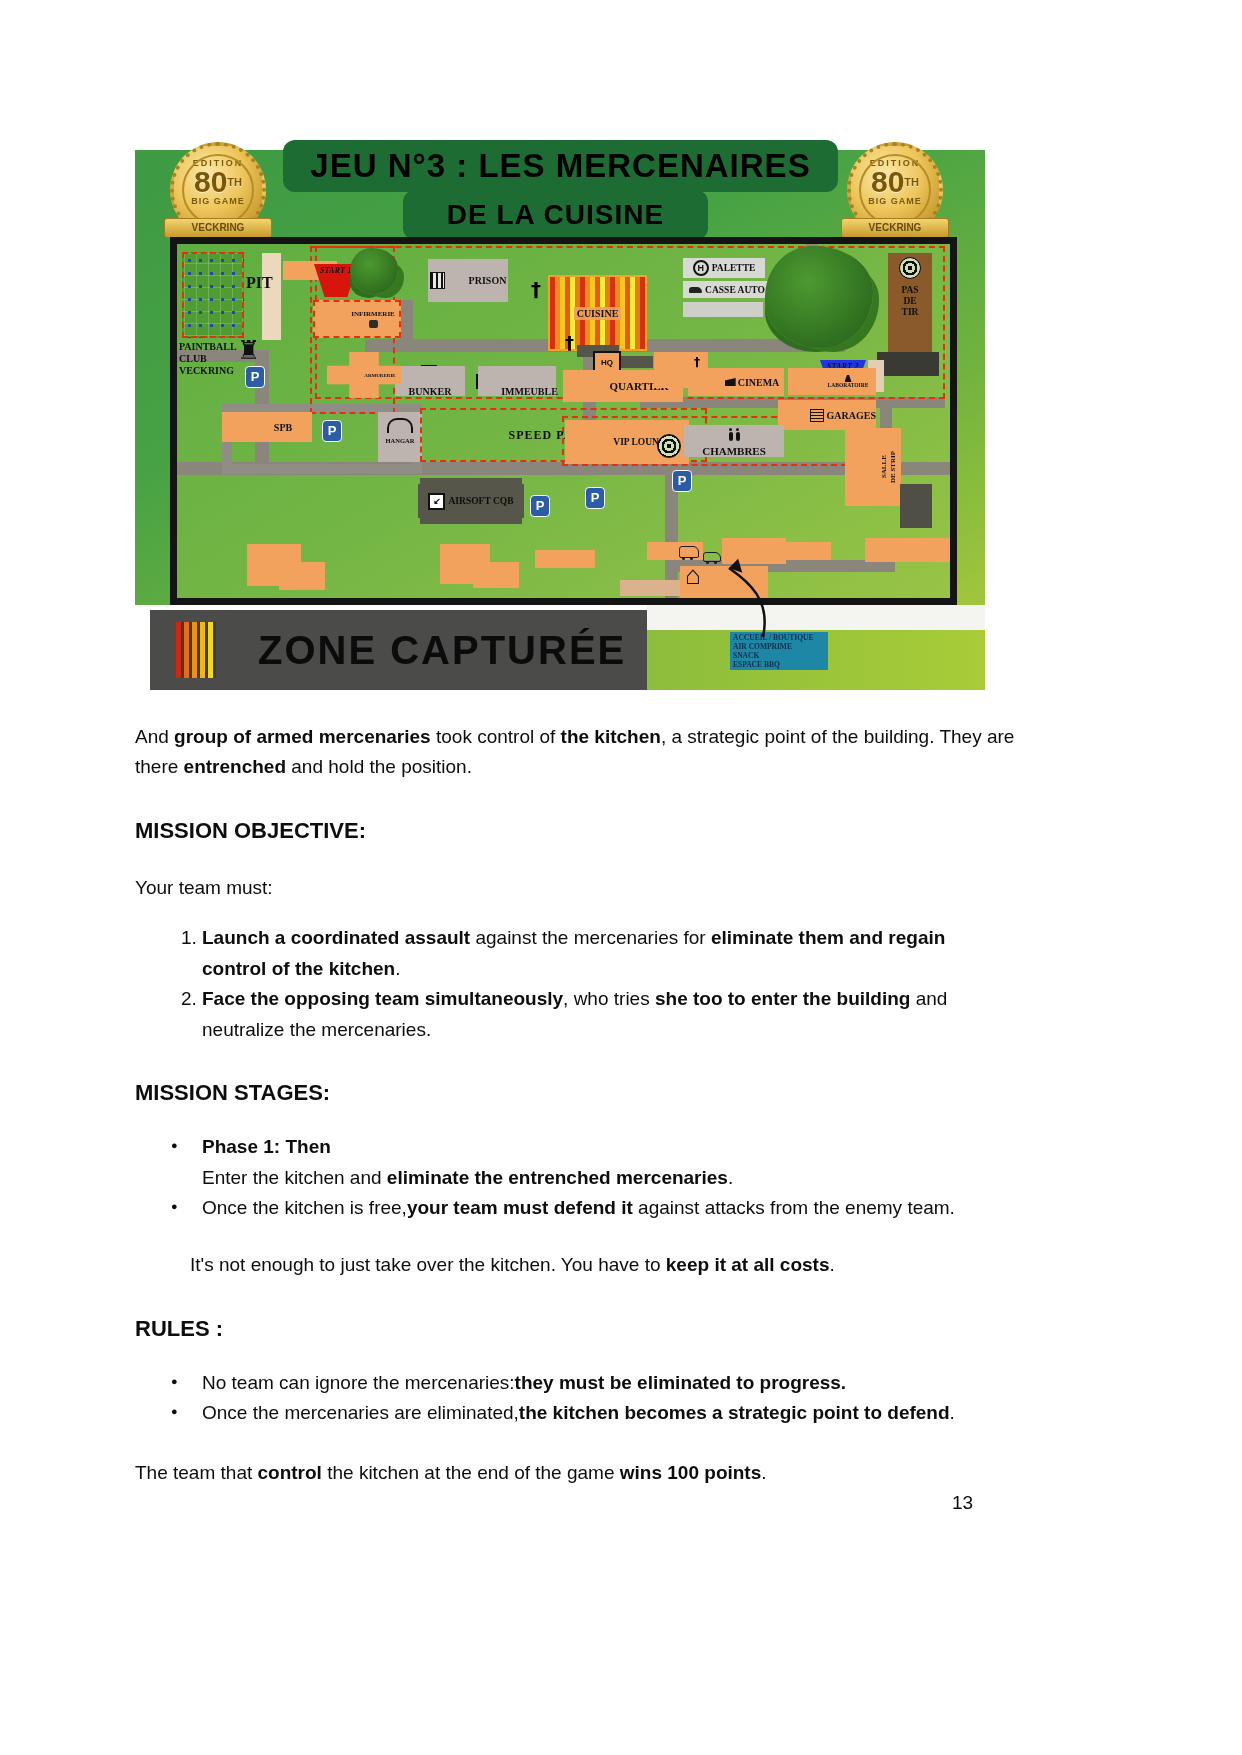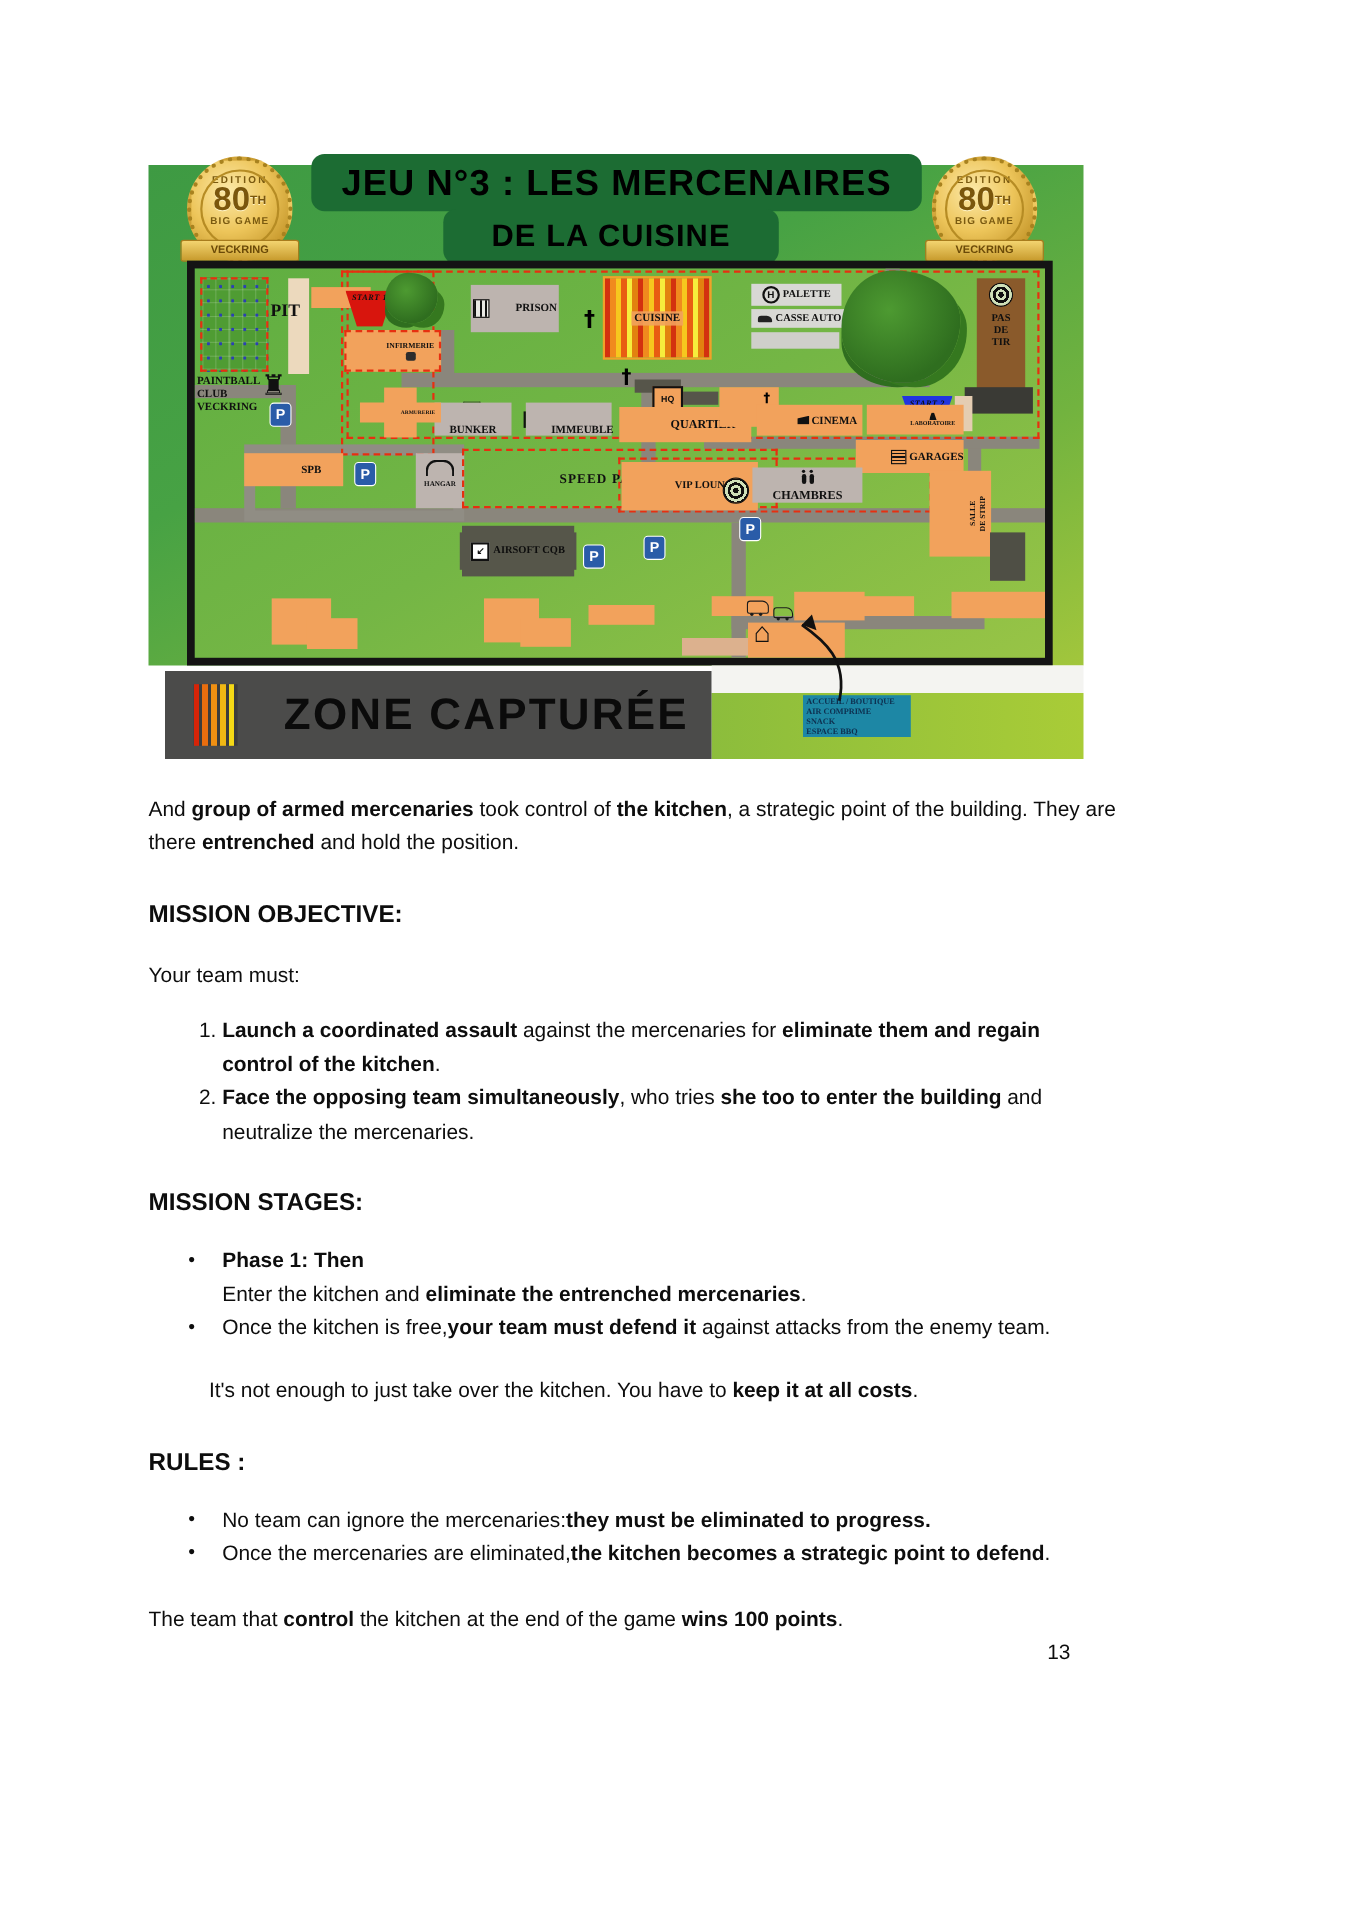--- a/index.html
+++ b/index.html
@@ -40,21 +40,21 @@
          repeating-linear-gradient(0deg,rgba(255,255,255,.18) 0 1px,transparent 1px 12px),
          repeating-linear-gradient(90deg,rgba(255,255,255,.18) 0 1px,transparent 1px 12px);
        background-size:11px 13px,auto,auto;}
   .tree{position:absolute;background:radial-gradient(circle at 40% 35%,#4d9a31,#2f6e1f 70%);
         border-radius:48% 60% 52% 58%/55% 48% 60% 50%;box-shadow:10px 8px 0 -4px #35781f,-6px 10px 0 -6px #2f6e1f;}
   .pk{position:absolute;width:18px;height:20px;background:#2a5ca8;border:1.5px solid #fff;border-radius:4px;
       color:#fff;font-weight:900;font-size:13px;text-align:center;line-height:19px;}
   .start{position:absolute;clip-path:polygon(0 0,100% 0,76% 100%,24% 100%);text-align:center;}
   .start .mlab{font-size:7.5px;font-style:italic;letter-spacing:.5px;display:block;margin-top:2px;}
   .cuisine{position:absolute;border:2px solid #f0a229;
-      background:repeating-linear-gradient(90deg,#d3310f 0 5px,#f08a1e 5px 10px,#f6c71e 10px 15px,#e85c12 15px 20px,#f6ec3c 20px 25px,#e2820f 25px 30px);}
+      background:repeating-linear-gradient(90deg,#d3310f 0 5px,#f08a1e 5px 10px,#f6c71e 10px 15px,#e85c12 15px 20px,#f6ec3c 20px 25px,#e2820f 25px 30px);margin-top:24px;}
   .cross{position:absolute;font-weight:900;color:#000;font-family:"DejaVu Sans",sans-serif;}
   .target{position:absolute;border-radius:50%;
       background:repeating-radial-gradient(circle at 50% 50%,#101010 0 2.5px,#cfe0b8 2.5px 5px);border:1.5px solid #101010;}
   .person{display:inline-block;width:4px;height:9px;background:#111;border-radius:2px;position:relative;margin:0 1.5px;}
   .person:before{content:"";position:absolute;top:-4px;left:.5px;width:3px;height:3px;border-radius:50%;background:#111;}
   .truck{position:absolute;border:1.5px solid #1c1c1c;border-radius:3px 6px 2px 2px;background:transparent;}
   .truck:after{content:"";position:absolute;left:2px;bottom:-3px;width:3px;height:3px;border-radius:50%;background:#1c1c1c;
       box-shadow:8px 0 0 #1c1c1c;}
   
   .legend{position:absolute;left:15px;top:470px;width:497px;height:80px;background:#4b4b4a;display:flex;align-items:center;}

